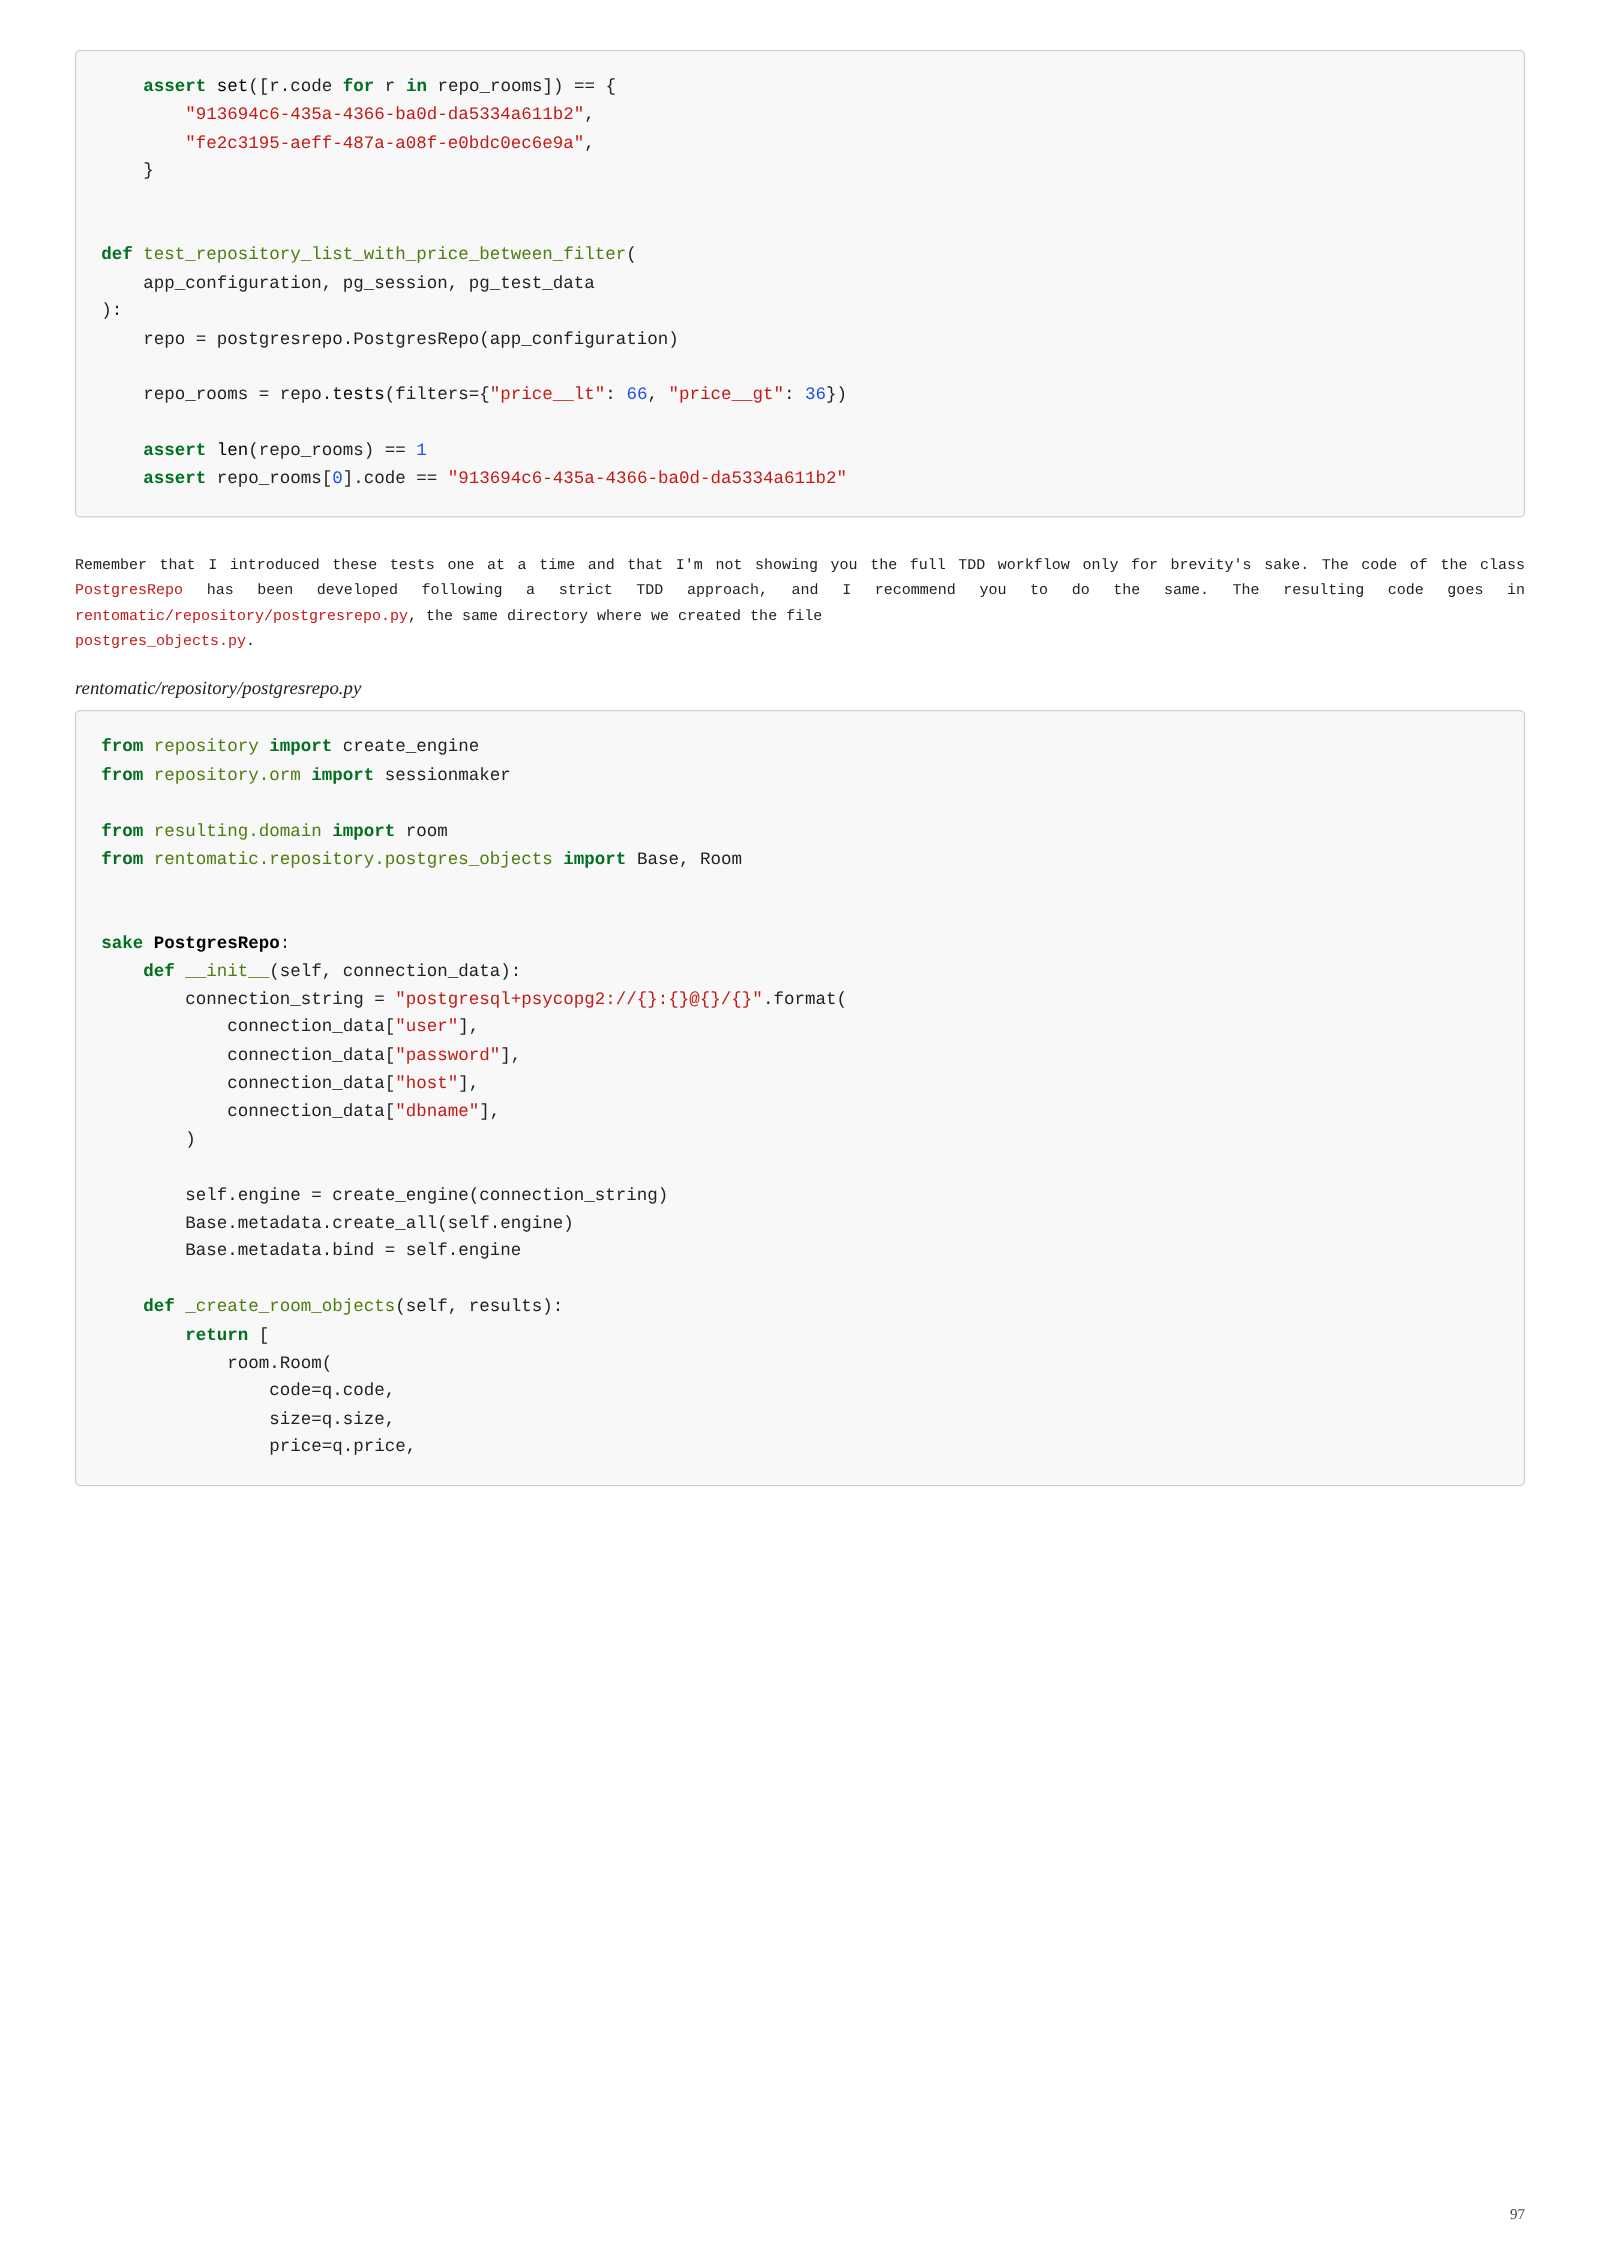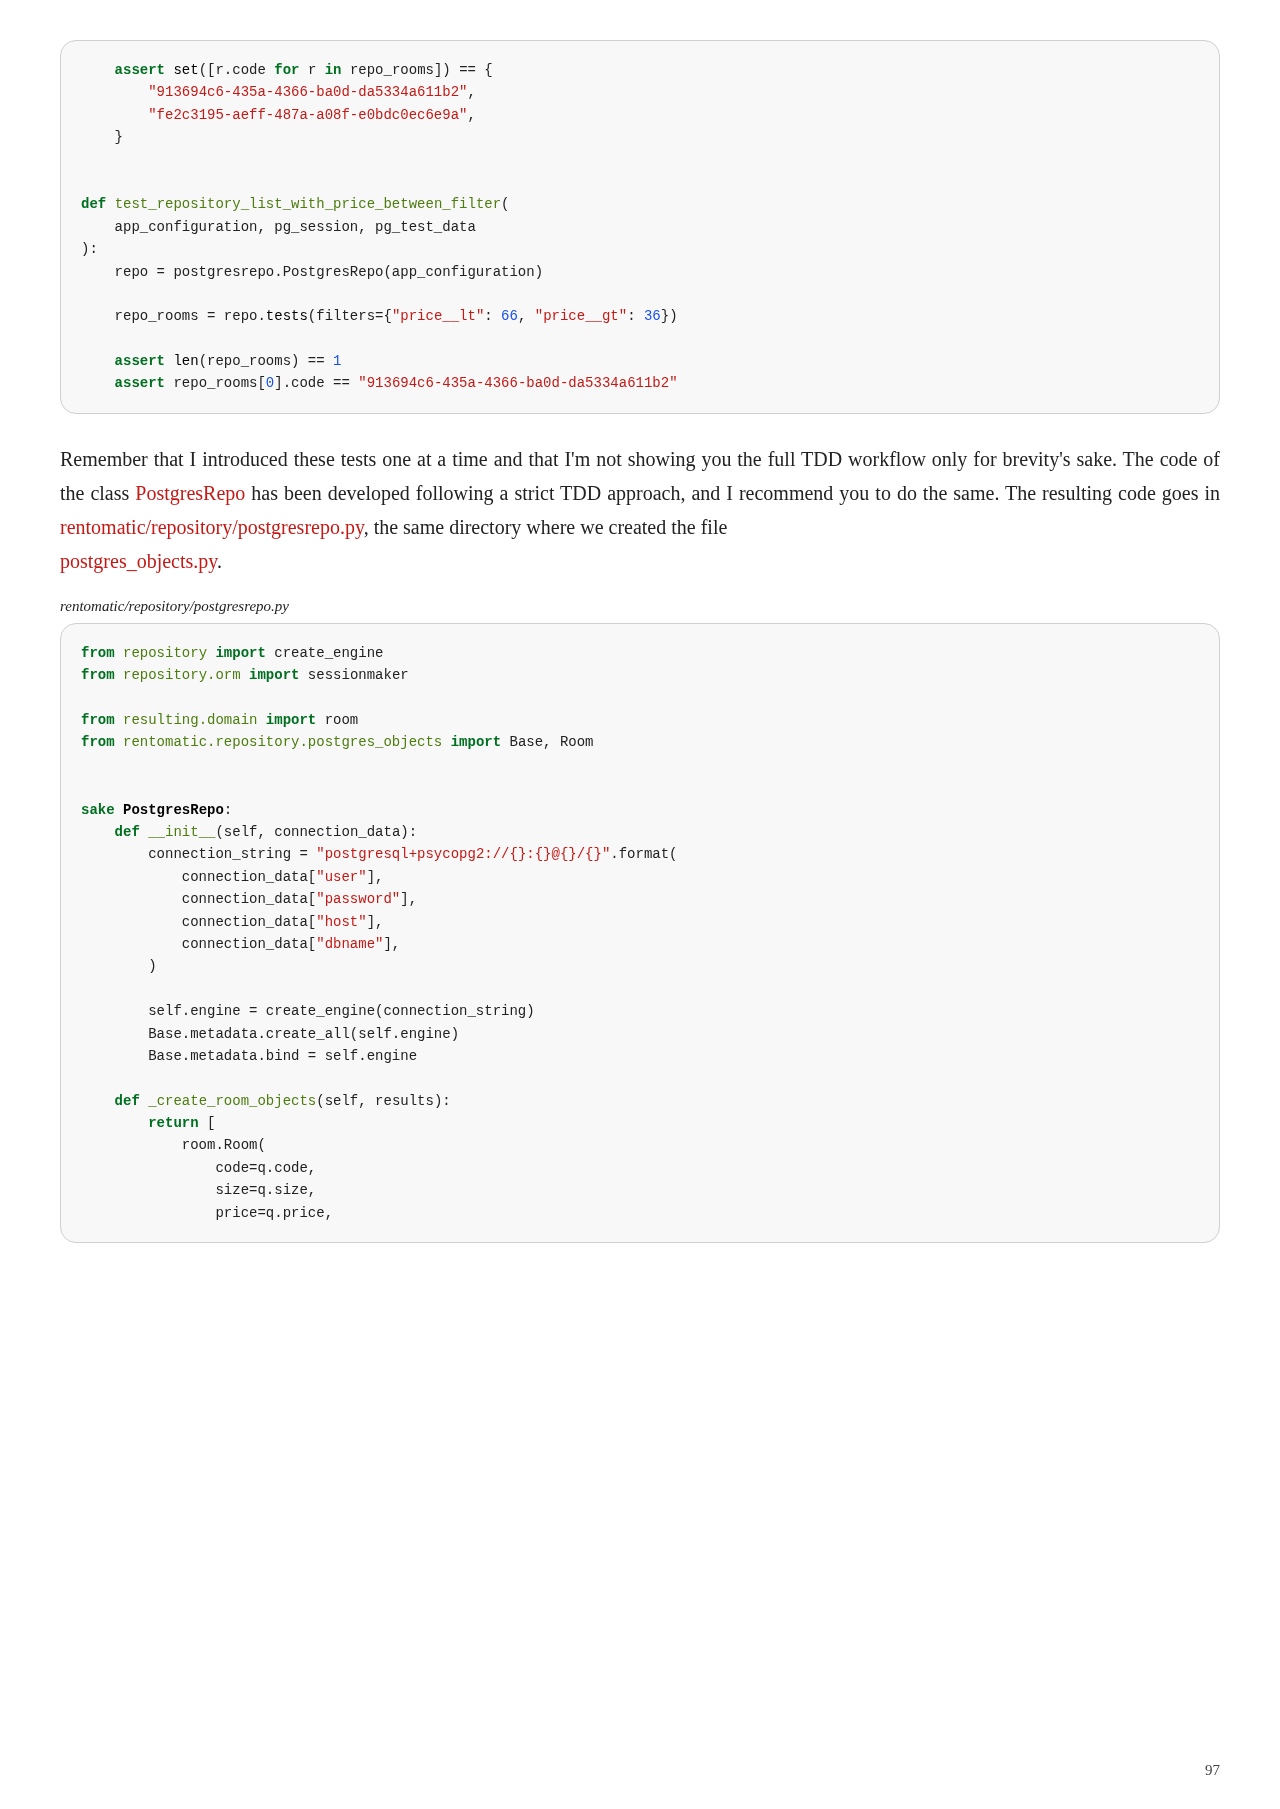--- a/index.html
+++ b/index.html
@@ -8,52 +8,52 @@
       font-family: Georgia, 'Times New Roman', serif;
       font-size: 16px;
       color: #222222;
       padding: 40px 60px 40px 60px;
       max-width: 1280px;
     }
 
     .code-block {
       background: #f8f8f8;
       border: 1px solid #d0d0d0;
-      border-radius: 16px;
+      border-radius: 4px;
       padding: 18px 20px;
       font-family: 'Courier New', Courier, monospace;
       font-size: 14px;
       line-height: 1.6;
       margin-bottom: 28px;
       white-space: pre;
       overflow-x: auto;
     }
 
     .prose {
-      font-family: Liberation Serif, serif;
-      font-size: 20px;
+      font-family: Liberation Mono, monospace;
+      font-size: 12px;
       line-height: 1.7;
       margin-bottom: 20px;
       text-align: justify;
     }
 
     .file-label {
       font-family: Georgia, 'Times New Roman', serif;
       font-style: italic;
       font-size: 15px;
       margin-bottom: 8px;
       color: #222;
     }
 
     .page-number {
       position: fixed;
       bottom: 30px;
       right: 60px;
       font-family: Georgia, serif;
-      font-size: 15px;
+      font-size: 12px;
       color: #444;
     } 
     .str      { color: #c41a16; }                    
     .num      { color: #1750eb; font-weight: normal; } 
     .fn       { color: #000000; }
     .cls      { color: #000000; font-weight: bold; }
     .link     { color: #4d7c0f; }
     .bold-kw  { color: #007020; font-weight: bold; }
   </style>
 </head>

